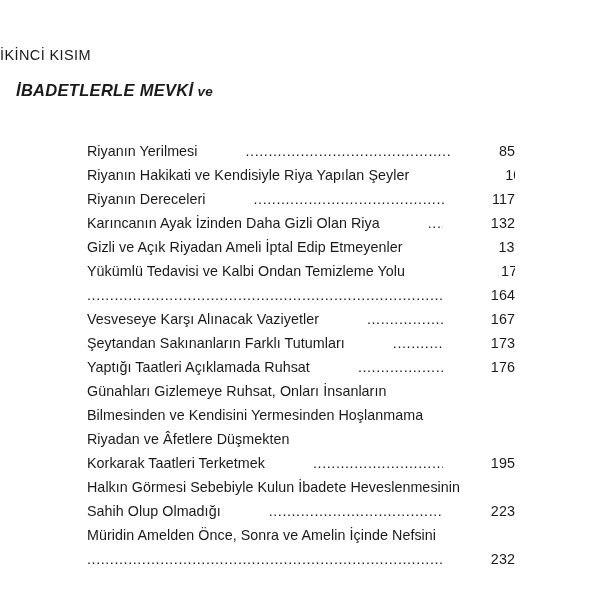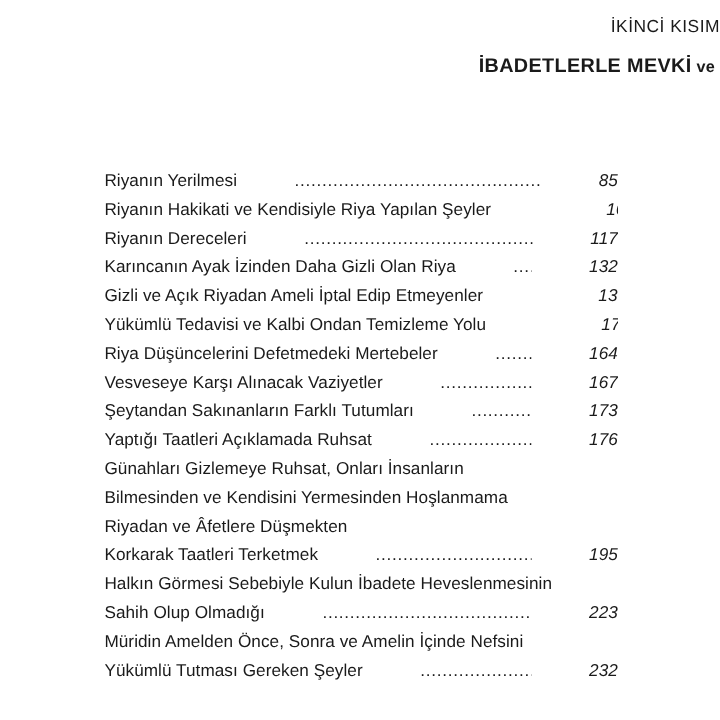--- a/index.html
+++ b/index.html
@@ -17,36 +17,37 @@
   .page {
     position: relative;
     width: 600px;
     height: 600px;
     box-sizing: border-box;
     padding: 0;
   }
 
   
   .header {
-    text-align: right;
-    padding-top: 16px;
+    text-align: left;
+    padding-top: 48px;
   }
   .part-label {
     font-size: 14.5px;
     font-weight: 400;
     letter-spacing: 0.4px;
     line-height: 1.0;
     margin: 0 0 13px 0;
   }
   .section-title {
     font-size: 16.5px;
     font-weight: bold;
     letter-spacing: 0.3px;
     line-height: 1.42;
-    margin: 4px;
+    margin: 16px;
+    font-style: italic;
   }
   .section-title .conj {
     font-weight: bold;
     font-size: 13.5px;
   }
 
   
   .toc {
     position: absolute;
     left: 87px;
@@ -82,21 +83,20 @@
     letter-spacing: 0.6px;
     font-size: 14.3px;
     color: #1a1a1a;
     min-width: 0;
     margin: 0 0 0 0;
   }
   .toc-page {
     flex: 0 0 auto;
     text-align: right;
     letter-spacing: 0.1px;
-    font-style: italic;
   }
 </style>
 </head>
 <body>
 
 <div class="page">
 
   <div class="header">
     <div class="part-label">İKİNCİ KISIM</div>
     <div class="section-title">
@@ -142,21 +142,20 @@
       </div>
       <div class="toc-entry">
         <div class="toc-line">
           <span class="toc-title">Yükümlü Tedavisi ve Kalbi Ondan Temizleme Yolu</span>
           <span class="toc-dots">........................................................................................................................................................................................................</span>
           <span class="toc-page">170</span>
         </div>
       </div>
       <div class="toc-entry">
         <div class="toc-line">
-          <span class="toc-title">Riya Düşüncelerini Defetmedeki Mertebeler</span>
           <span class="toc-dots">........................................................................................................................................................................................................</span>
           <span class="toc-page">164</span>
         </div>
       </div>
       <div class="toc-entry">
         <div class="toc-line">
           <span class="toc-title">Vesveseye Karşı Alınacak Vaziyetler</span>
           <span class="toc-dots">........................................................................................................................................................................................................</span>
           <span class="toc-page">167</span>
         </div>
@@ -203,20 +202,19 @@
           <span class="toc-title cont">Sahih Olup Olmadığı</span>
           <span class="toc-dots">........................................................................................................................................................................................................</span>
           <span class="toc-page">223</span>
         </div>
       </div>
       <div class="toc-entry">
         <div class="toc-line noleader">
           <span class="toc-title">Müridin Amelden Önce, Sonra ve Amelin İçinde Nefsini</span>
         </div>
         <div class="toc-line">
-          <span class="toc-title cont">Yükümlü Tutması Gereken Şeyler</span>
           <span class="toc-dots">........................................................................................................................................................................................................</span>
           <span class="toc-page">232</span>
         </div>
       </div>
     </div>
 
 </div>
 
 </body></html>

